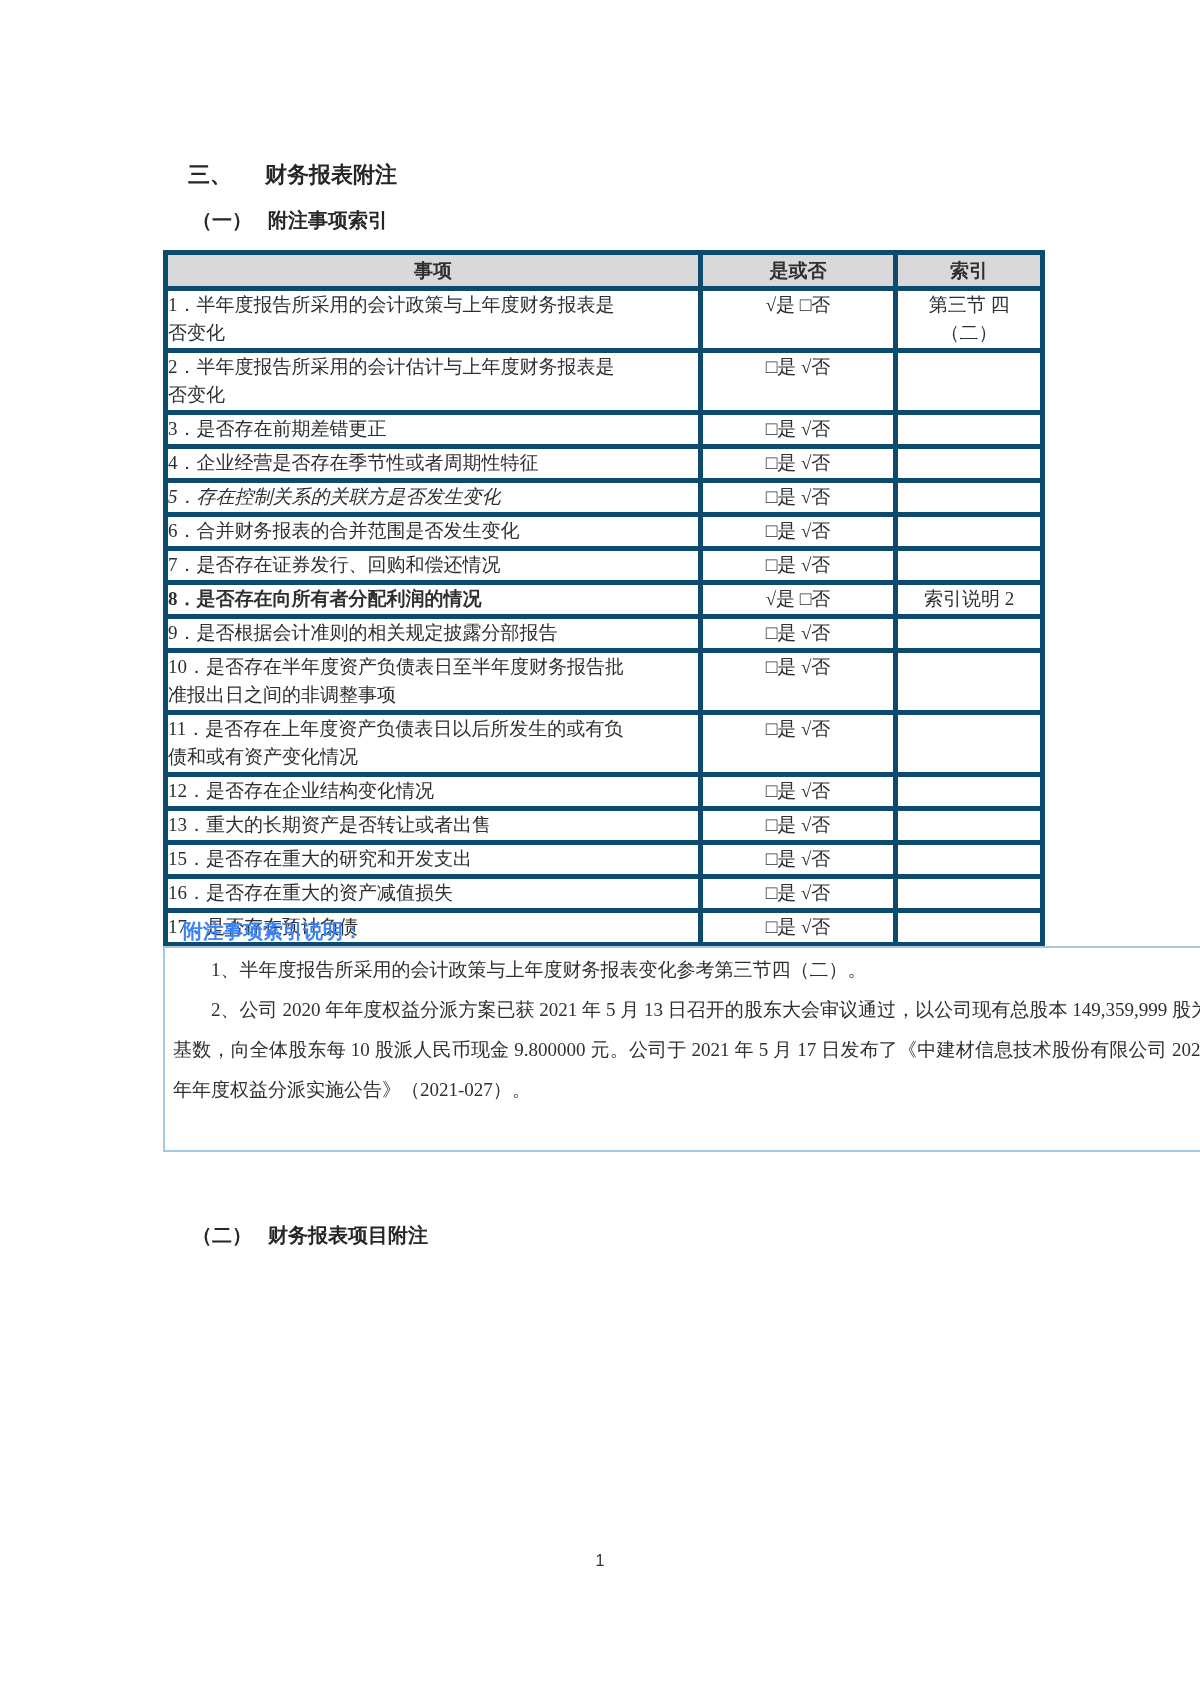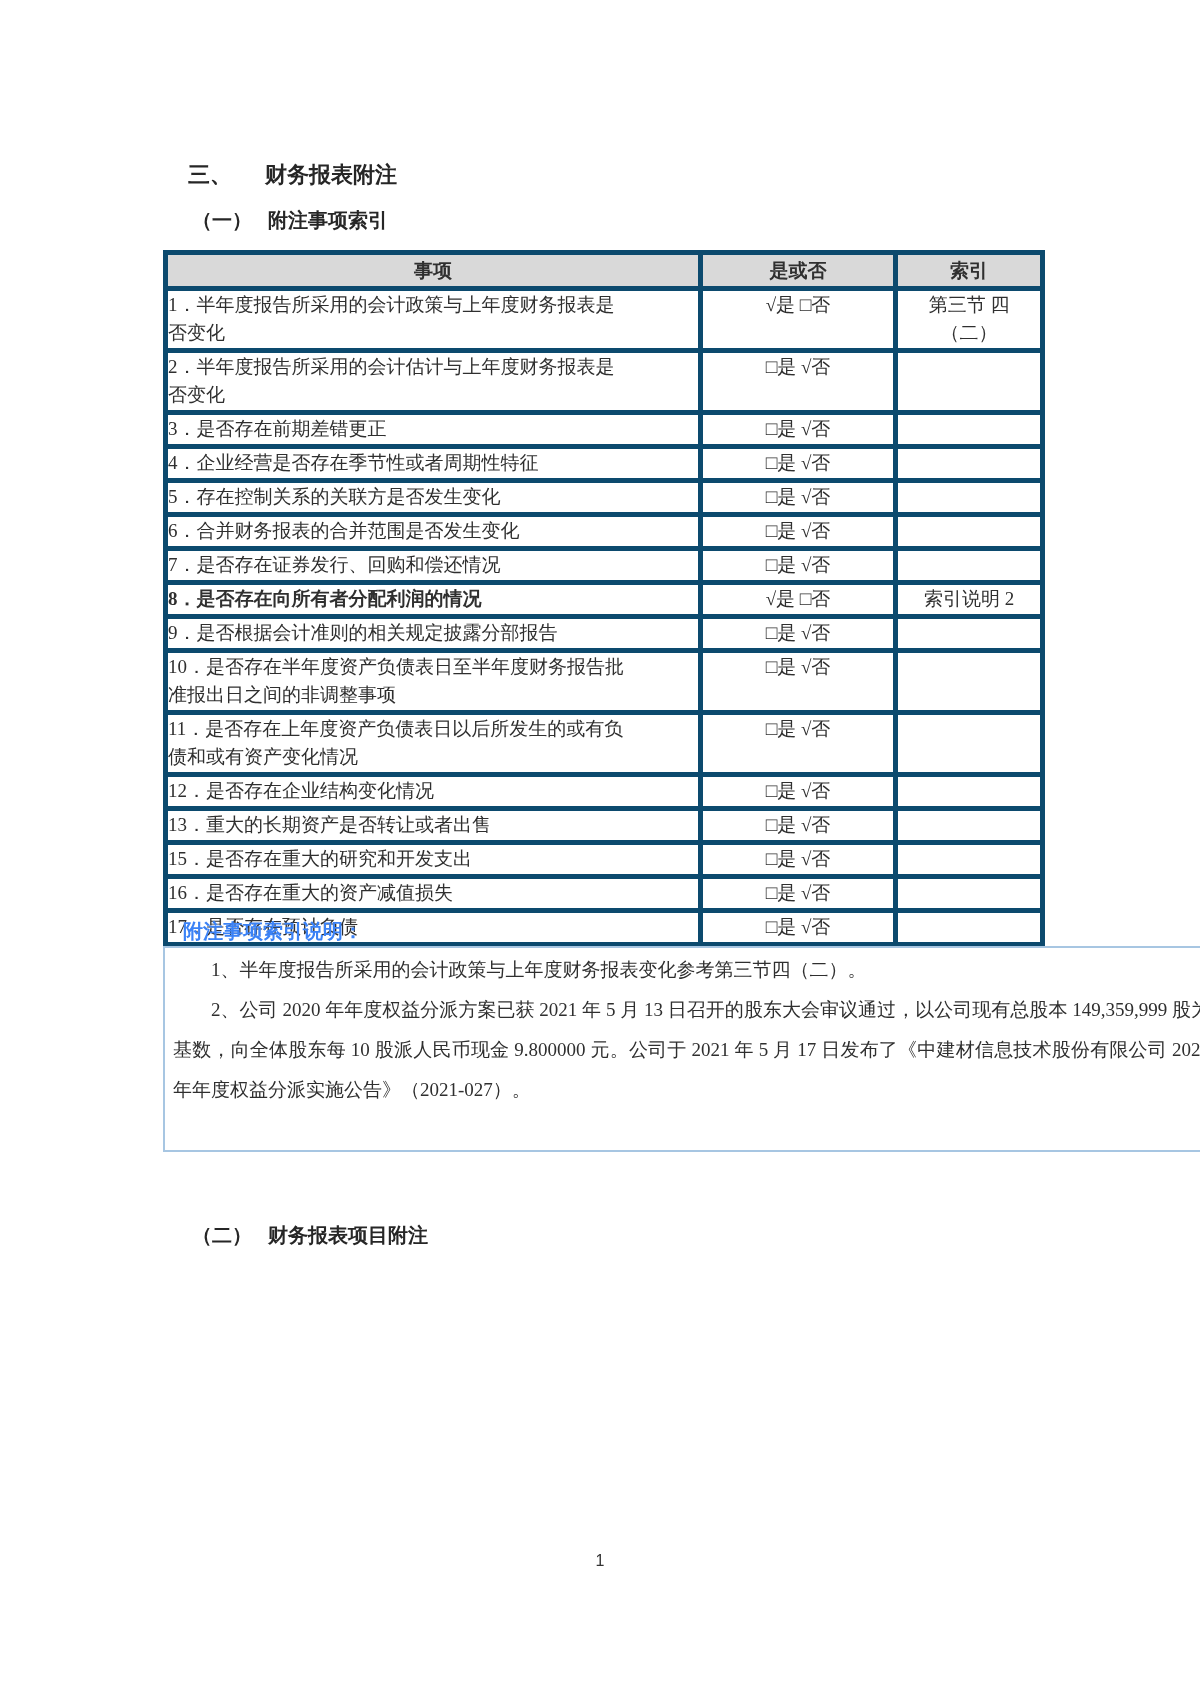--- a/index.html
+++ b/index.html
@@ -164,21 +164,21 @@
           <td class="c-item" style="height: 29px;">3．是否存在前期差错更正</td>
           <td class="c-yesno" style="height: 29px;">□是 √否</td>
           <td class="c-index" style="height: 29px;"></td>
         </tr>
         <tr>
           <td class="c-item" style="height: 29px;">4．企业经营是否存在季节性或者周期性特征</td>
           <td class="c-yesno" style="height: 29px;">□是 √否</td>
           <td class="c-index" style="height: 29px;"></td>
         </tr>
         <tr>
-          <td class="c-item" style="height: 29px;">5．存在控制关系的关联方是否发生变化</td>
+          <td class="c-item" style="height: 29px; font-style: italic;">5．存在控制关系的关联方是否发生变化</td>
           <td class="c-yesno" style="height: 29px;">□是 √否</td>
           <td class="c-index" style="height: 29px;"></td>
         </tr>
         <tr>
           <td class="c-item" style="height: 29px;">6．合并财务报表的合并范围是否发生变化</td>
           <td class="c-yesno" style="height: 29px;">□是 √否</td>
           <td class="c-index" style="height: 29px;"></td>
         </tr>
         <tr>
           <td class="c-item" style="height: 29px;">7．是否存在证券发行、回购和偿还情况</td>

